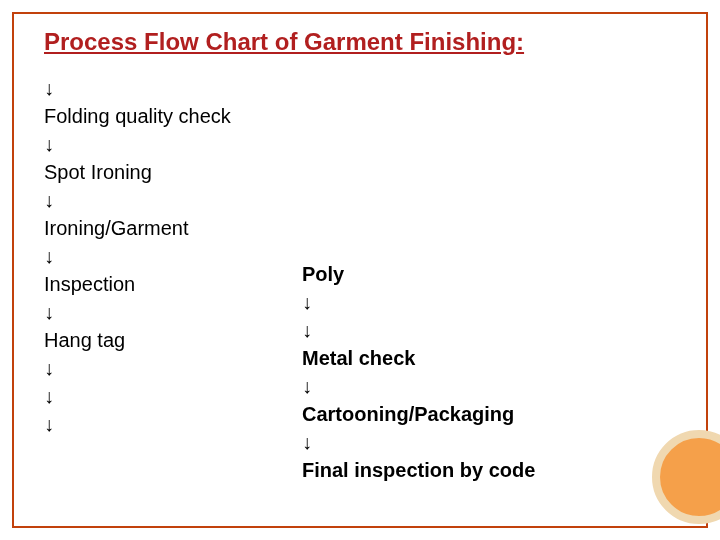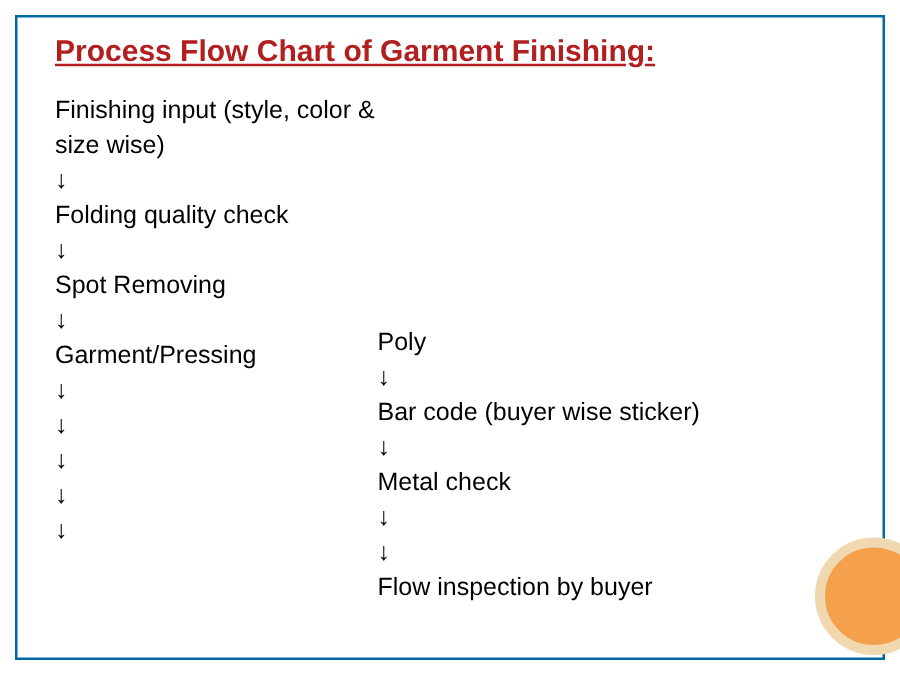--- a/index.html
+++ b/index.html
@@ -11,21 +11,21 @@
     font-family: Arial, Helvetica, sans-serif;
     position: relative;
     overflow: hidden;
   }
   .frame {
     position: absolute;
     left: 12px;
     top: 12px;
     right: 12px;
     bottom: 12px;
-    border: 2px solid #0369a1;
+    border: 2px solid #c2410c;
     box-sizing: border-box;
     padding: 14px 30px 14px 30px;
   }
   .title {
     color: #b11f1f;
     font-size: 24px;
     text-decoration: underline;
     margin: 0 0 18px 0;
   }
   .content {
@@ -40,20 +40,21 @@
   }
   .col.left {
     left: 0px;
     top: 0px;
     width: 260px;
   }
   .col.right {
     left: 258px;
     top: 186px;
     width: 340px;
+    font-weight: bold;
   }
   .step, .arrow {
     display: block;
   }
   .circle-decor {
     position: absolute;
     right: -40px;
     bottom: 2px;
     width: 78px;
     height: 78px;
@@ -64,41 +65,42 @@
 </style>
 </head>
 <body>
 
 <div class="frame">
   <h1 class="title">Process Flow Chart of Garment Finishing:</h1>
 
   <div class="content">
 
     <div class="col left">
-      <span class="step">Finishing input (style, color &amp; size wise)</span>
       <span class="arrow">↓</span>
       <span class="step">Folding quality check</span>
       <span class="arrow">↓</span>
-      <span class="step">Spot Removing</span>
+      <span class="step">Spot Ironing</span>
       <span class="arrow">↓</span>
-      <span class="step">Garment/Pressing</span>
+      <span class="step">Ironing/Garment</span>
       <span class="arrow">↓</span>
+      <span class="step">Inspection</span>
       <span class="arrow">↓</span>
+      <span class="step">Hang tag</span>
       <span class="arrow">↓</span>
       <span class="arrow">↓</span>
       <span class="arrow">↓</span>
     </div>
 
     <div class="col right">
       <span class="step">Poly</span>
       <span class="arrow">↓</span>
-      <span class="step">Bar code (buyer wise sticker)</span>
       <span class="arrow">↓</span>
       <span class="step">Metal check</span>
       <span class="arrow">↓</span>
+      <span class="step">Cartooning/Packaging</span>
       <span class="arrow">↓</span>
-      <span class="step">Flow inspection by buyer</span>
+      <span class="step">Final inspection by code</span>
     </div>
 
   </div>
 
   <div class="circle-decor"></div>
 </div>
 
 </body></html>

